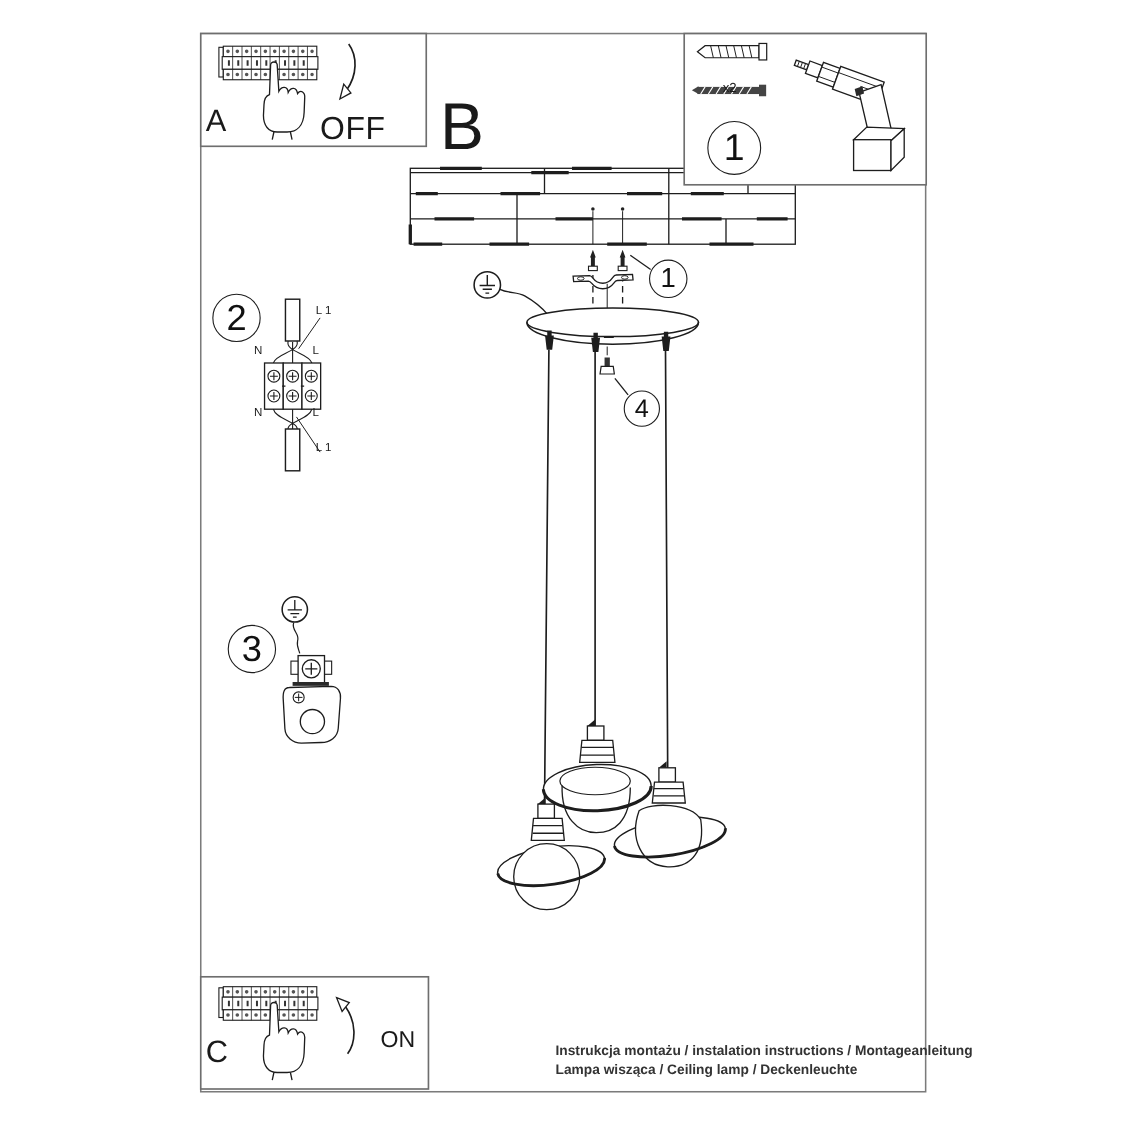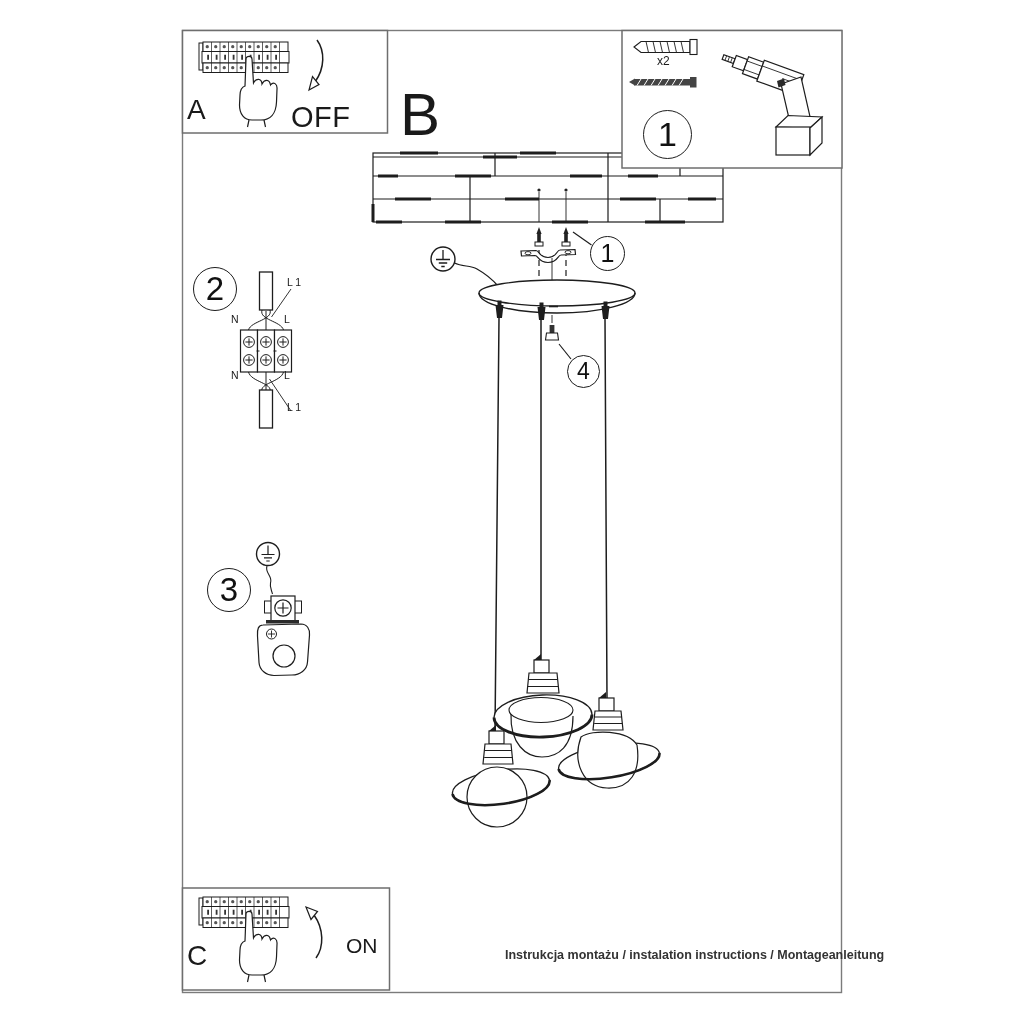--- a/index.html
+++ b/index.html
@@ -3,21 +3,21 @@
 <meta charset="utf-8">
 <style>
   html,body{margin:0;padding:0;background:#fff;}
   .page{position:relative;width:1024px;height:1024px;background:#fff;overflow:hidden;
         font-family:"Liberation Sans",sans-serif;color:#111;}
   .art{position:absolute;left:0;top:0;}
   .txt{position:absolute;white-space:pre;color:#1a1a1a;}
   .letter-a{left:187px;top:94px;font-size:28px;}
   .off-label{left:291px;top:89px;font-size:29px;letter-spacing:.5px;margin-top:12px;}
   .letter-b{left:400px;top:80px;font-size:60px;}
-  .x2-label{left:657px;top:54px;font-size:12px;}
+  .x2-label{left:657px;top:73px;font-size:12px;}
   .letter-c{left:187px;top:940px;font-size:28px;}
   .on-label{left:346px;top:934px;font-size:21px;}
   .wlbl{font-size:10.5px;}
   .l1-top{left:287px;top:276px;}
   .n-top{left:231px;top:313px;}
   .l-top{left:284px;top:313px;}
   .n-bot{left:231px;top:369px;}
   .l-bot{left:284px;top:369px;}
   .l1-bot{left:287px;top:401px;}
   .callout{position:absolute;border:1.6px solid #1d1d1d;border-radius:50%;background:#fff;
@@ -239,15 +239,16 @@
 <div class="txt wlbl l1-bot">L 1</div>
 
 <div class="callout c-kit">1</div>
 <div class="callout c-bracket">1</div>
 <div class="callout c-screw">4</div>
 <div class="callout c-wiring">2</div>
 <div class="callout c-ground">3</div>
 
 <div class="footer">
   <div>Instrukcja montażu / instalation instructions / Montageanleitung</div>
+  <div>Lampa wisząca / Ceiling lamp / Deckenleuchte</div>
 </div>
 
 </div>
 
 </body></html>

